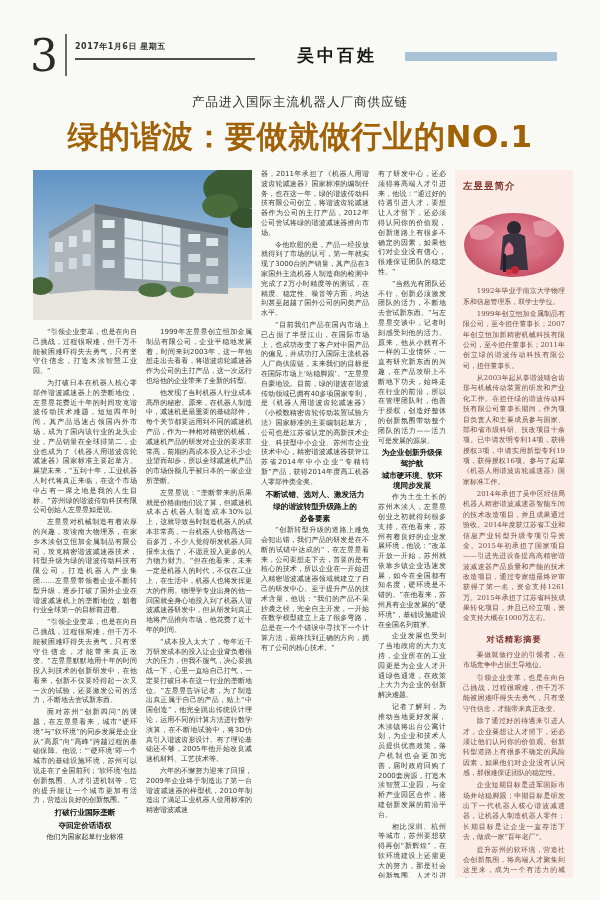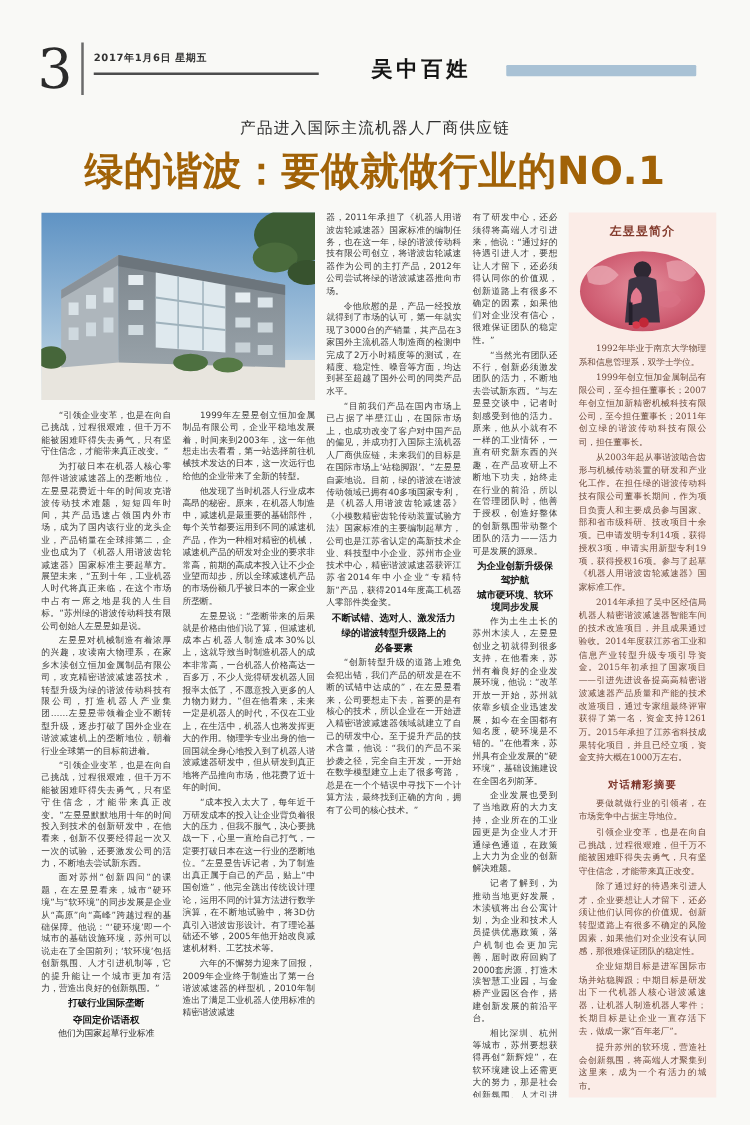--- a/index.html
+++ b/index.html
@@ -77,22 +77,22 @@
 
   
   .sidebar {
     grid-column:5; grid-row:1 / 3; height:708px;
     padding:9px 8px;
     font-family:"DejaVu Serif", serif;
     font-size:6.9px; line-height:1.5; text-align:justify;
     color:#6b4b3d; overflow:hidden;
   }
   .sidebar-title {
-    text-align:center; font-size:9.5px; font-weight:bold;
-    color:#833a2c; letter-spacing:1px; margin-bottom:7px;
+    font-size:9.5px; font-weight:bold;
+    color:#833a2c; letter-spacing:1px; margin-bottom:19px;
   }
   .portrait { display:block; margin:0 auto 8px; }
   .sidebar p { margin:0 0 2px; text-indent:2em; }
   .sidebar-subhead {
     text-align:center; font-weight:bold; font-size:8.2px;
     color:#7c342a; margin:9px 0 5px; letter-spacing:1px; text-indent:0 !important;
   }
 </style>
 </head>
 <body>
@@ -165,32 +165,32 @@
         <rect x="156" y="104" width="12" height="8" fill="#c8d2d7"></rect>
         <rect x="174" y="106" width="12" height="8" fill="#c8d2d7"></rect>
 
         <ellipse cx="120" cy="120" rx="14" ry="7" fill="#4d7040"></ellipse>
         <ellipse cx="150" cy="122" rx="12" ry="6" fill="#567a46"></ellipse>
         <ellipse cx="8" cy="116" rx="12" ry="9" fill="#46663a"></ellipse>
       </svg>
     </div>
 
     <div class="col col1">
-      <p>“引领企业变革，也是在向自己挑战，过程很艰难，但千万不能被困难吓得失去勇气，只有坚守住信念，才能带来真正改变。”</p>
+      <p>“引领企业变革，也是在向自己挑战，过程很艰难，但千万不能被困难吓得失去勇气，只有坚守住信念，打造木渎智慧工业园。”</p>
       <p>为打破日本在机器人核心零部件谐波减速器上的垄断地位，左昱昱花费近十年的时间攻克谐波传动技术难题，短短四年时间，其产品迅速占领国内外市场，成为了国内该行业的龙头企业，产品销量在全球排第二，企业也成为了《机器人用谐波齿轮减速器》国家标准主要起草方。展望未来，“五到十年，工业机器人时代将真正来临，在这个市场中占有一席之地是我的人生目标。”苏州绿的谐波传动科技有限公司创始人左昱昱如是说。</p>
       <p>左昱昱对机械制造有着浓厚的兴趣，攻读南大物理系，在家乡木渎创立恒加金属制品有限公司，攻克精密谐波减速器技术，转型升级为绿的谐波传动科技有限公司，打造机器人产业集团……左昱昱带领着企业不断转型升级，逐步打破了国外企业在谐波减速机上的垄断地位，朝着行业全球第一的目标前进着。</p>
       <p>“引领企业变革，也是在向自己挑战，过程很艰难，但千万不能被困难吓得失去勇气，只有坚守住信念，才能带来真正改变。”左昱昱默默地用十年的时间投入到技术的创新研发中，在他看来，创新不仅要经得起一次又一次的试验，还要激发公司的活力，不断地去尝试新东西。</p>
       <p>面对苏州“创新四问”的课题，在左昱昱看来，城市“硬环境”与“软环境”的同步发展是企业从“高原”向“高峰”跨越过程的基础保障。他说：“‘硬环境’即一个城市的基础设施环境，苏州可以说走在了全国前列；‘软环境’包括创新氛围、人才引进机制等，它的提升能让一个城市更加有活力，营造出良好的创新氛围。”</p>
       <p class="subhead">打破行业国际垄断</p>
       <p class="subhead">夺回定价话语权</p>
       <p class="subhead2">他们为国家起草行业标准</p>
     </div>
 
     <div class="col col2">
-      <p>1999年左昱昱创立恒加金属制品有限公司，企业平稳地发展着，时间来到2003年，这一年他想走出去看看，第一站选择前往机械技术发达的日本，这一次远行也给他的企业带来了全新的转型。</p>
+      <p>1999年左昱昱创立恒加金属制品有限公司，企业平稳地发展着，时间来到2003年，这一年他想走出去看看，将谐波齿轮减速器作为公司的主打产品，这一次远行也给他的企业带来了全新的转型。</p>
       <p>他发现了当时机器人行业成本高昂的秘密。原来，在机器人制造中，减速机是最重要的基础部件，每个关节都要运用到不同的减速机产品，作为一种相对精密的机械，减速机产品的研发对企业的要求非常高，前期的高成本投入让不少企业望而却步，所以全球减速机产品的市场份额几乎被日本的一家企业所垄断。</p>
       <p>左昱昱说：“垄断带来的后果就是价格由他们说了算，但减速机成本占机器人制造成本30%以上，这就导致当时制造机器人的成本非常高，一台机器人价格高达一百多万，不少人觉得研发机器人回报率太低了，不愿意投入更多的人力物力财力。”但在他看来，未来一定是机器人的时代，不仅在工业上，在生活中，机器人也将发挥更大的作用。物理学专业出身的他一回国就全身心地投入到了机器人谐波减速器研发中，但从研发到真正地将产品推向市场，他花费了近十年的时间。</p>
       <p>“成本投入太大了，每年近千万研发成本的投入让企业背负着很大的压力，但我不服气，决心要挑战一下，心里一直给自己打气，一定要打破日本在这一行业的垄断地位。”左昱昱告诉记者，为了制造出真正属于自己的产品，贴上“中国创造”，他完全跳出传统设计理论，运用不同的计算方法进行数学演算，在不断地试验中，将3D仿真引入谐波齿形设计。有了理论基础还不够，2005年他开始改良减速机材料、工艺技术等。</p>
       <p>六年的不懈努力迎来了回报，2009年企业终于制造出了第一台谐波减速器的样型机，2010年制造出了满足工业机器人使用标准的精密谐波减速</p>
     </div>
 
     <div class="col col3">
       <p class="cont">器，2011年承担了《机器人用谐波齿轮减速器》国家标准的编制任务，也在这一年，绿的谐波传动科技有限公司创立，将谐波齿轮减速器作为公司的主打产品，2012年公司尝试将绿的谐波减速器推向市场。</p>
       <p>令他欣慰的是，产品一经投放就得到了市场的认可，第一年就实现了3000台的产销量，其产品在3家国外主流机器人制造商的检测中完成了2万小时精度等的测试，在精度、稳定性、噪音等方面，均达到甚至超越了国外公司的同类产品水平。</p>
       <p>“目前我们产品在国内市场上已占据了半壁江山，在国际市场上，也成功改变了客户对中国产品的偏见，并成功打入国际主流机器人厂商供应链，未来我们的目标是在国际市场上‘站稳脚跟’。”左昱昱自豪地说。目前，绿的谐波在谐波传动领域已拥有40多项国家专利，是《机器人用谐波齿轮减速器》《小模数精密齿轮传动装置试验方法》国家标准的主要编制起草方，公司也是江苏省认定的高新技术企业、科技型中小企业、苏州市企业技术中心，精密谐波减速器获评江苏省2014年中小企业“专精特新”产品，获得2014年度高工机器人零部件类金奖。</p>

